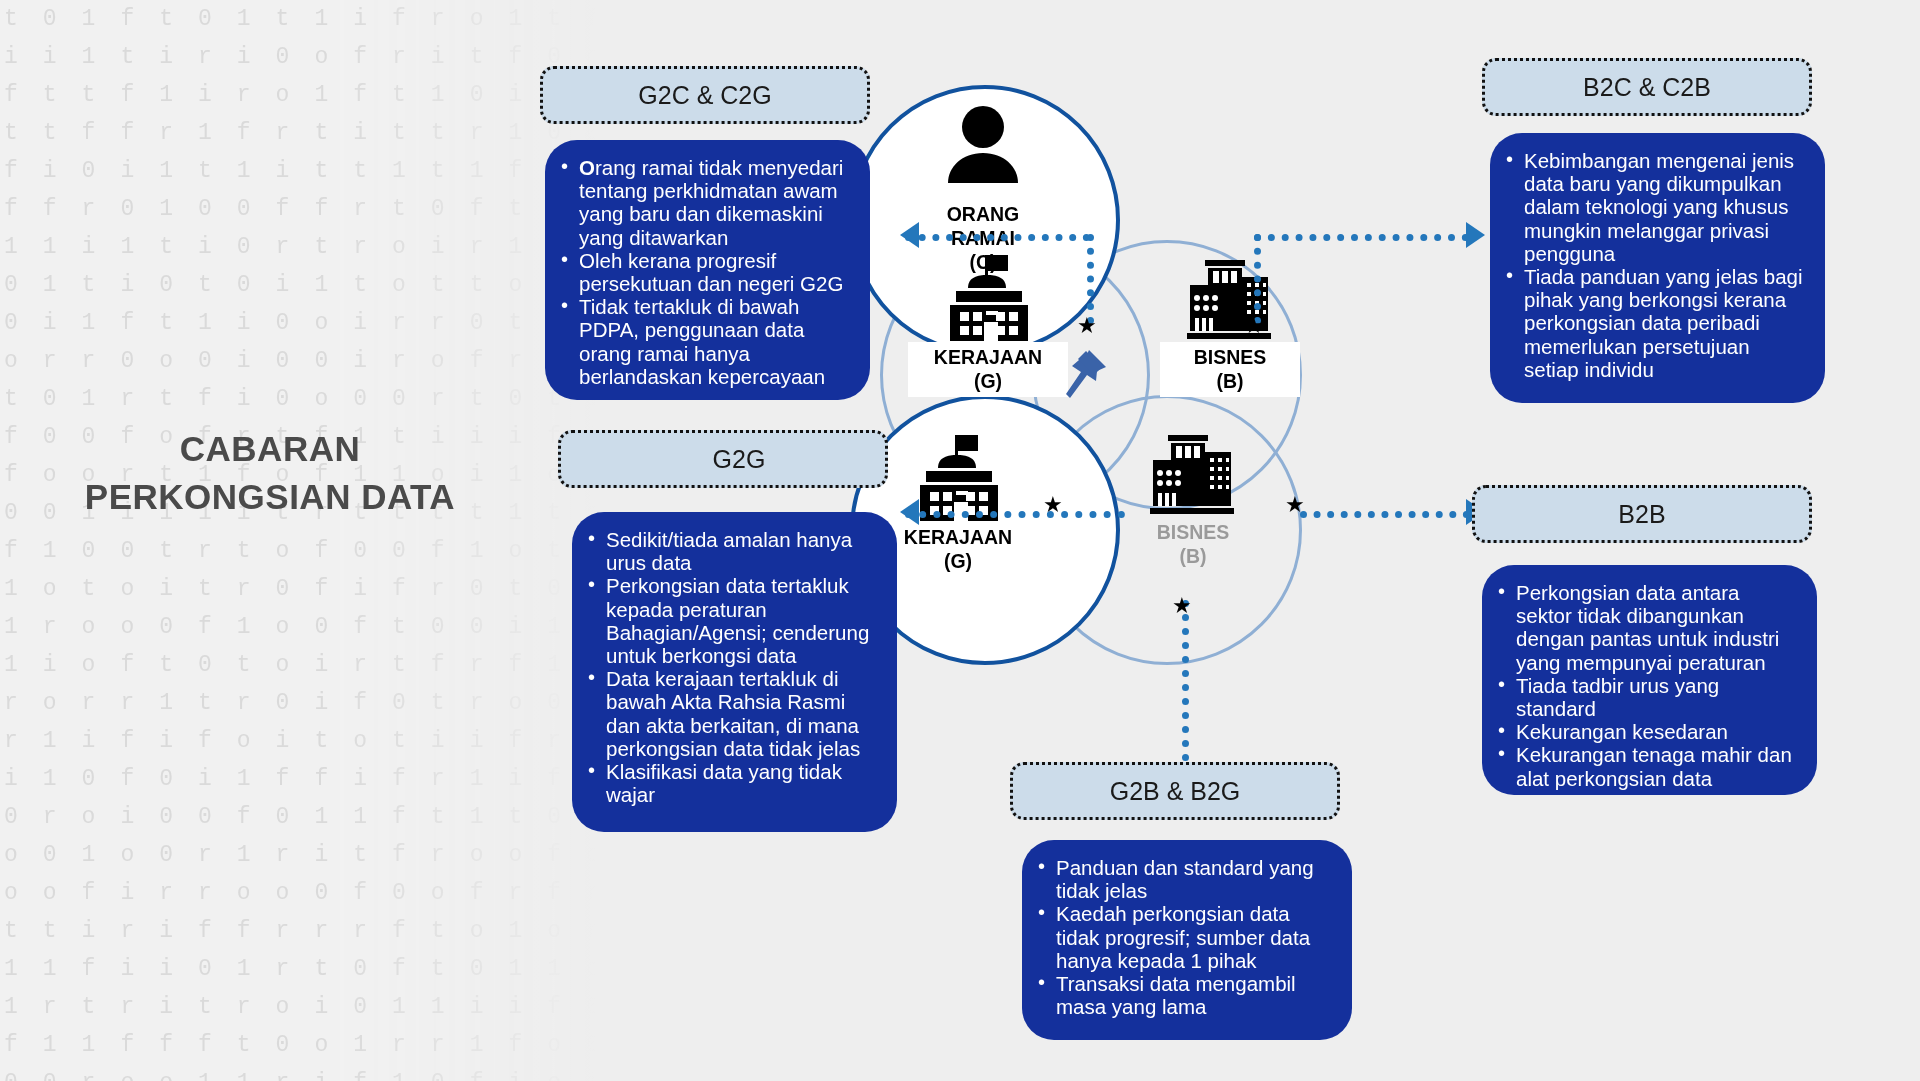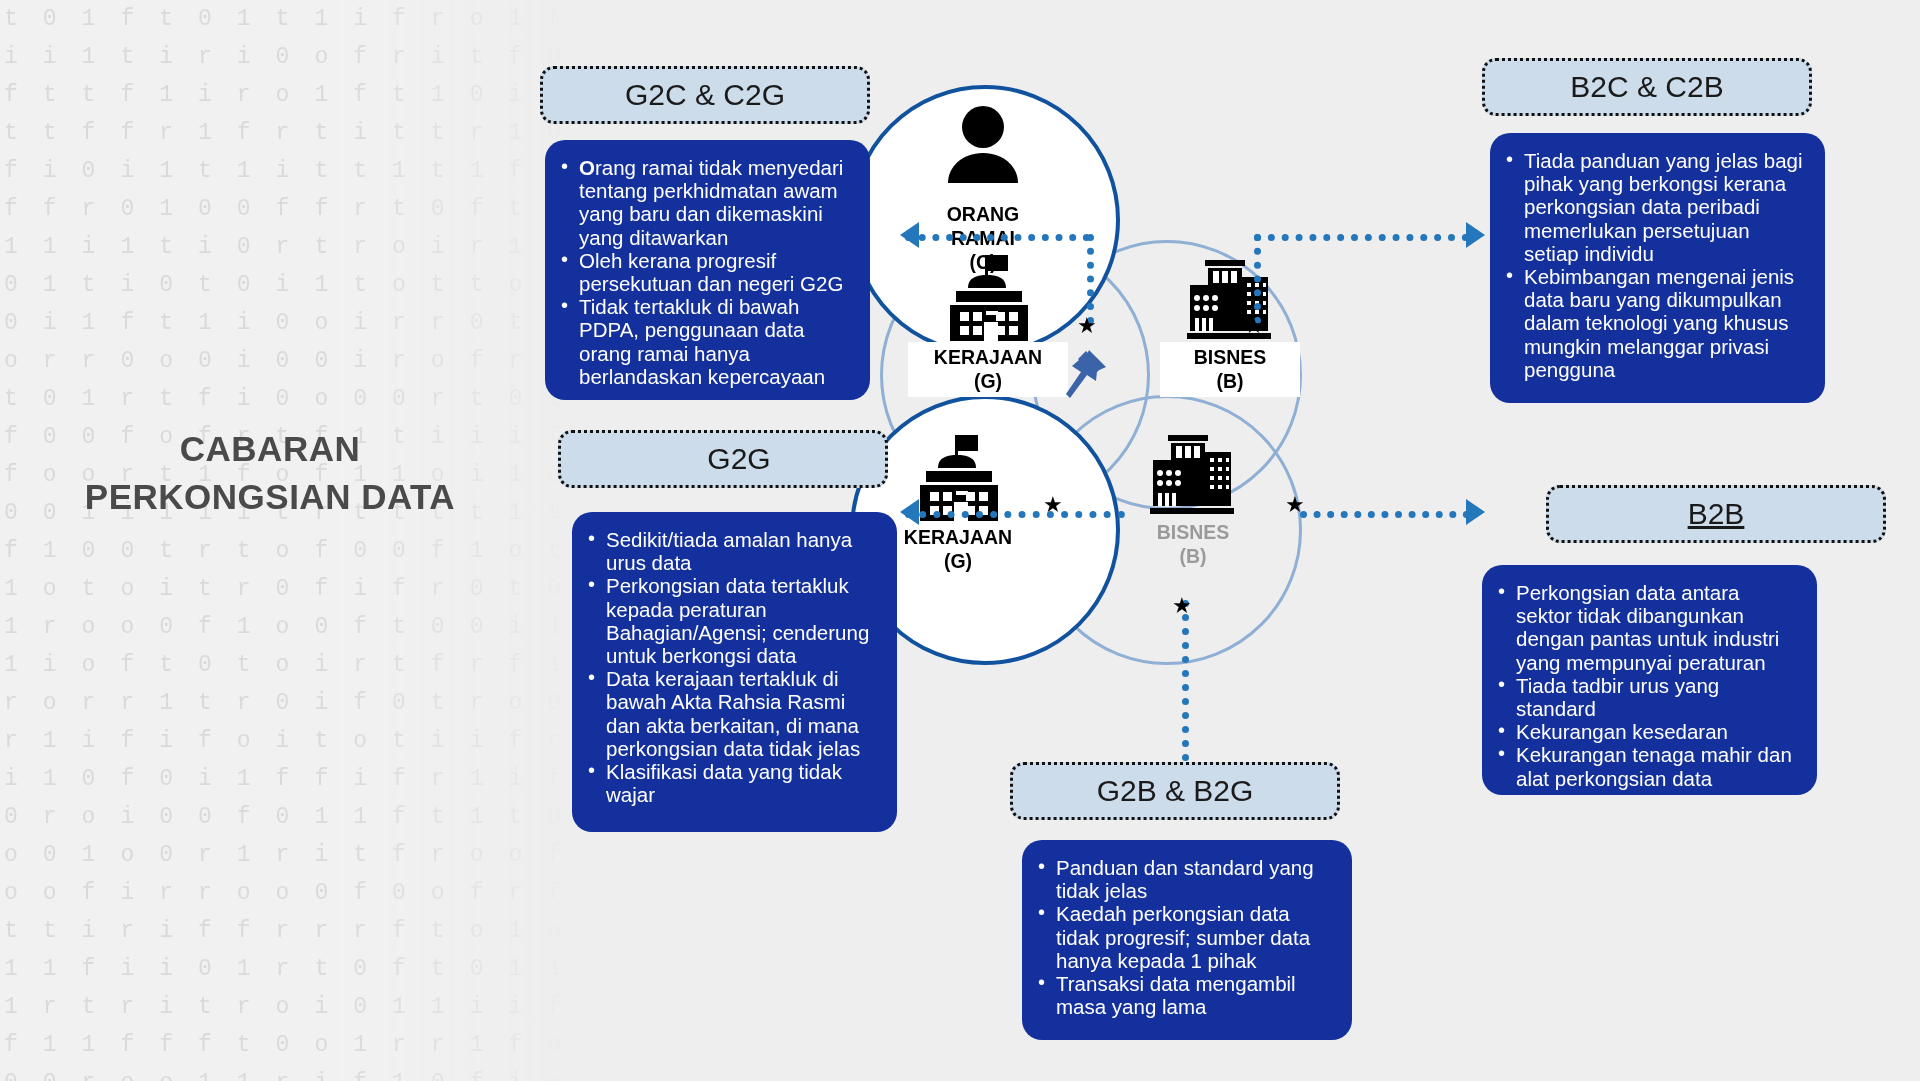--- a/index.html
+++ b/index.html
@@ -41,28 +41,28 @@
     line-height:48px; letter-spacing:.5px;
   }
 
   
   .hdr{
     position:absolute;
     background:#ccdcea;
     border:3px dotted #111;
     border-radius:14px;
     display:flex; align-items:center; justify-content:center;
-    font-size:30px; color:#1a1a1a;
+    font-size:25px; color:#1a1a1a;
     height:58px;
     z-index:6;
   }
   .panel{
     position:absolute;
     background:#14309c;
-    border-radius:20px;
+    border-radius:32px;
     color:#ffffff;
     padding:16px 18px 18px 14px;
     z-index:5;
   }
   .panel ul{ list-style:none; }
   .panel li{
     position:relative;
     padding-left:20px;
     font-size:20.5px;
     line-height:23.2px;
@@ -365,26 +365,26 @@
     <li><span>Data kerajaan tertakluk di bawah Akta Rahsia Rasmi dan akta berkaitan, di mana perkongsian data tidak jelas</span></li>
     <li><span>Klasifikasi data yang tidak wajar</span></li>
   </ul>
 </div>
 
 <div class="hdr" style="left:1482px; top:58px; width:330px;">
   <span>B2C &amp; C2B</span>
 </div>
 <div class="panel" style="left:1490px; top:133px; width:335px; height:270px;">
   <ul>
+    <li><span>Kebimbangan mengenai jenis data baru yang dikumpulkan dalam teknologi yang khusus mungkin melanggar privasi pengguna</span></li>
     <li><span>Tiada panduan yang jelas bagi pihak yang berkongsi kerana perkongsian data peribadi memerlukan persetujuan setiap individu</span></li>
-    <li><span>Kebimbangan mengenai jenis data baru yang dikumpulkan dalam teknologi yang khusus mungkin melanggar privasi pengguna</span></li>
   </ul>
 </div>
 
-<div class="hdr" style="left:1546px; top:485px; width:340px;text-decoration:underline;">
+<div class="hdr" style="left:1472px; top:485px; width:340px;">
   <span>B2B</span>
 </div>
 <div class="panel" style="left:1482px; top:565px; width:335px; height:230px;">
   <ul>
     <li><span>Perkongsian data antara sektor tidak dibangunkan dengan pantas untuk industri yang mempunyai peraturan</span></li>
     <li><span>Tiada tadbir urus yang standard</span></li>
     <li><span>Kekurangan kesedaran</span></li>
     <li><span>Kekurangan tenaga mahir dan alat perkongsian data</span></li>
   </ul>
 </div>

